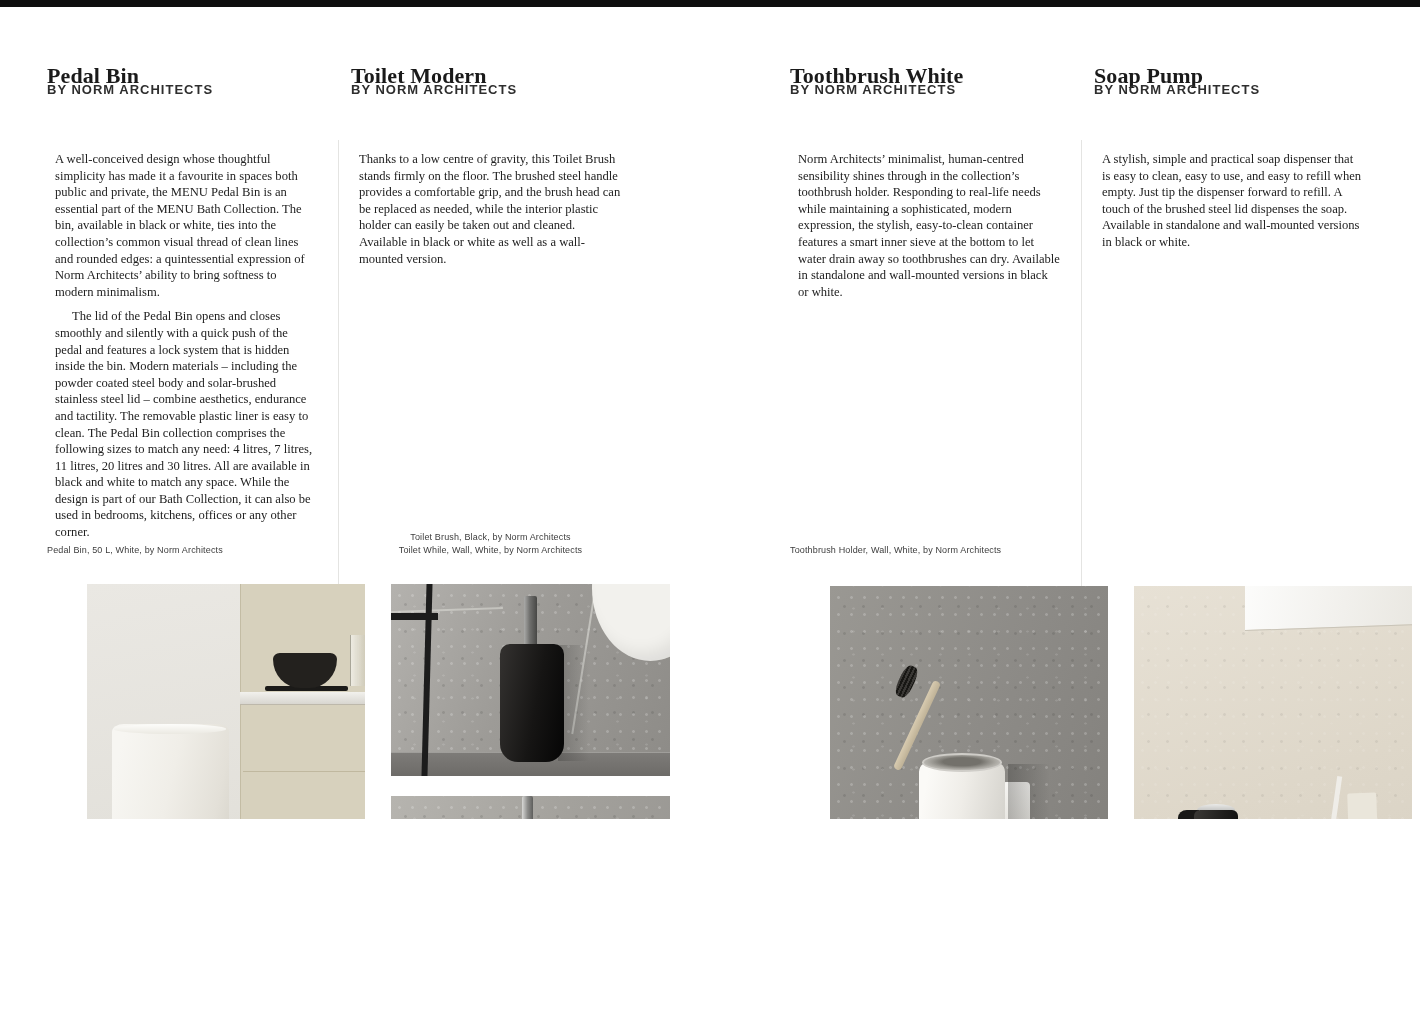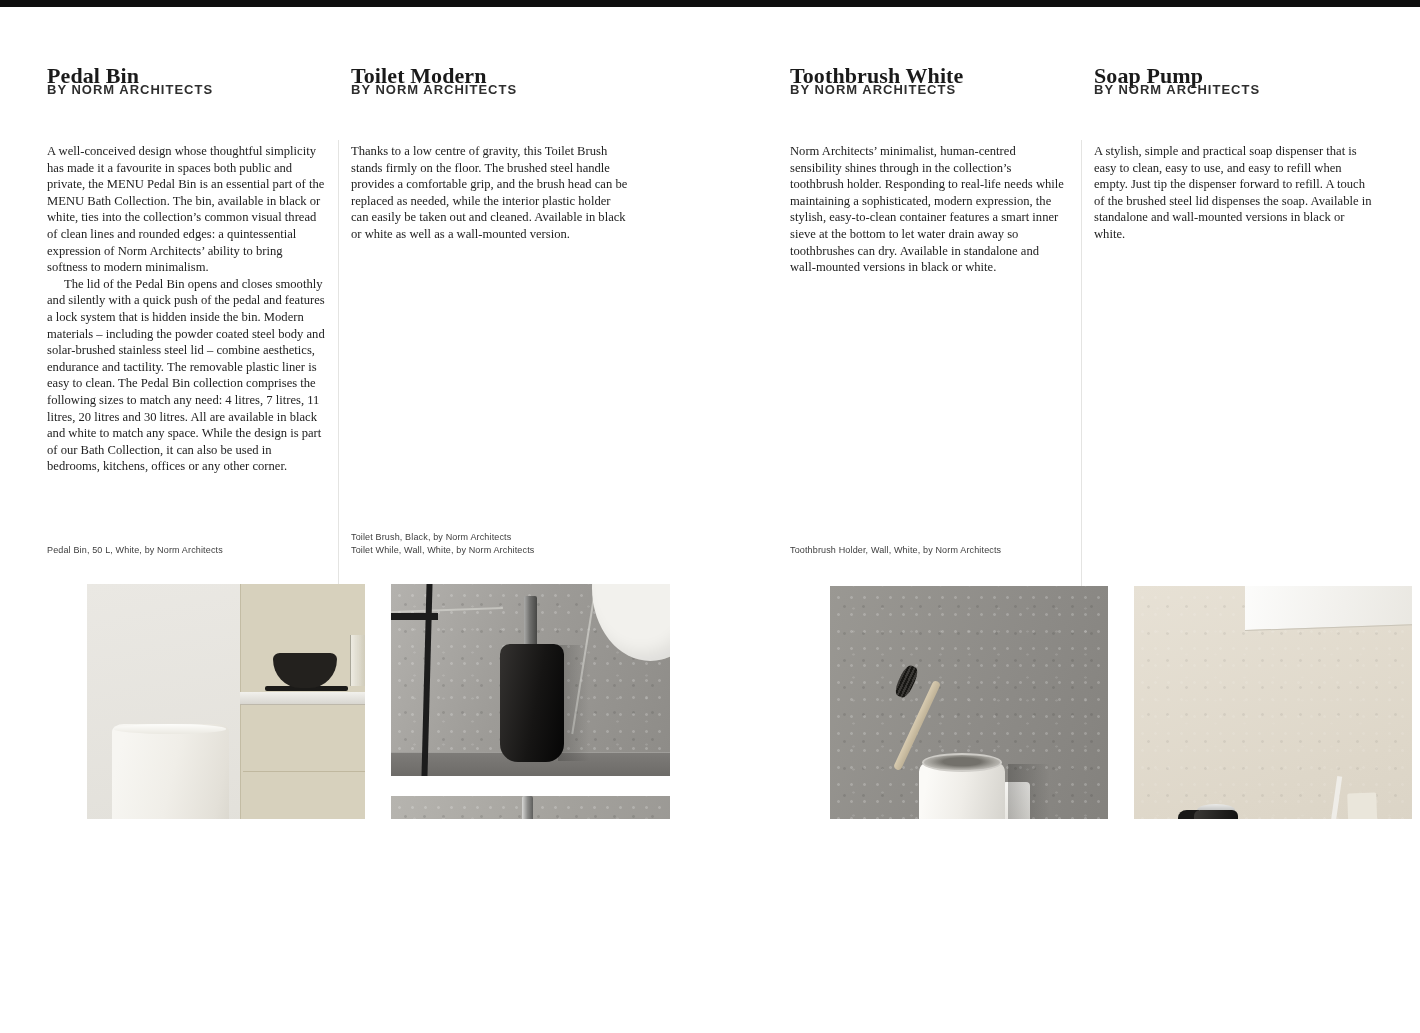--- a/index.html
+++ b/index.html
@@ -13,25 +13,25 @@
   .col1 { left:47px;  width:278px; }
   .col2 { left:351px; width:279px; }
   .col3 { left:790px; width:278px; }
   .col4 { left:1094px; width:278px; }
 
   .title { position:absolute; top:49px; left:0; font-size:22px; line-height:24px; font-weight:700;
            color:#1a1a1a; letter-spacing:.1px; white-space:nowrap; }
   .byline { position:absolute; top:82px; left:0; font-family:"Liberation Sans","DejaVu Sans",sans-serif;
             font-size:13px; font-weight:700; letter-spacing:1px; color:#2e2e2e; }
   .body { position:absolute; top:143px; left:0; right:0; font-size:12.6px; line-height:16.6px; color:#222222; }
-  .body p { margin:0;font-family:Liberation Serif, serif; }
+  .body p { margin:8px;font-family:Liberation Serif, serif; }
   .body p.indent { text-indent:17px; }
   .captions { position:absolute; left:0; right:0; font-family:"Liberation Sans","DejaVu Sans",sans-serif;
               font-size:9px; line-height:13px; color:#3d3d3d; letter-spacing:.15px; }
-  .cap1 { top:544px; } .cap2 { top:531px; }
+  .cap1 { top:544px; } .cap2 { top:531px;text-align:center; }
 
   .colrule { position:absolute; top:140px; height:836px; width:1px; background:#e4e4e2; }
 
   .footer-item { position:absolute; top:1000px; font-family:"Liberation Sans","DejaVu Sans",sans-serif;
                  font-size:6.8px; font-weight:600; letter-spacing:1.1px; color:#a2a2a2; }
 
   
   .photo { position:absolute; left:0; overflow:hidden; }
   .photo * { position:absolute; }
   .speckle { inset:0;

